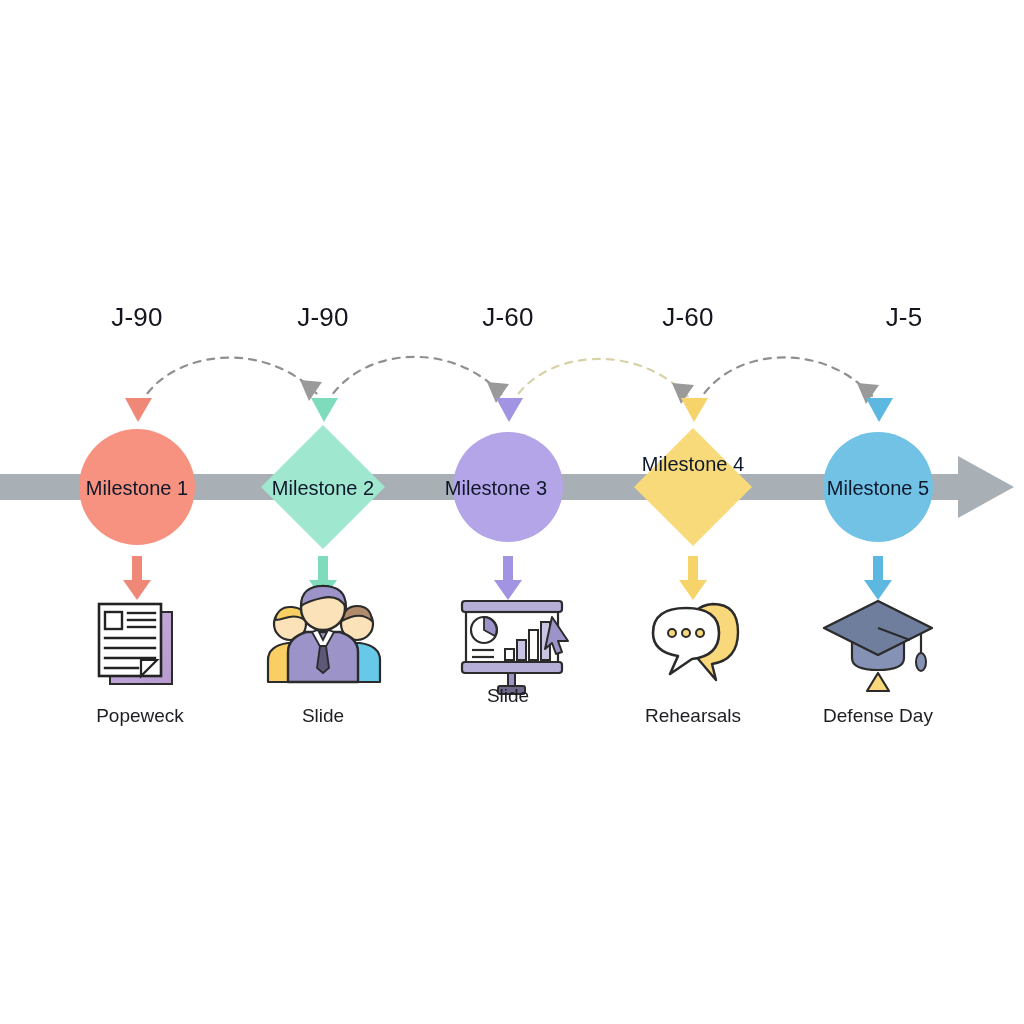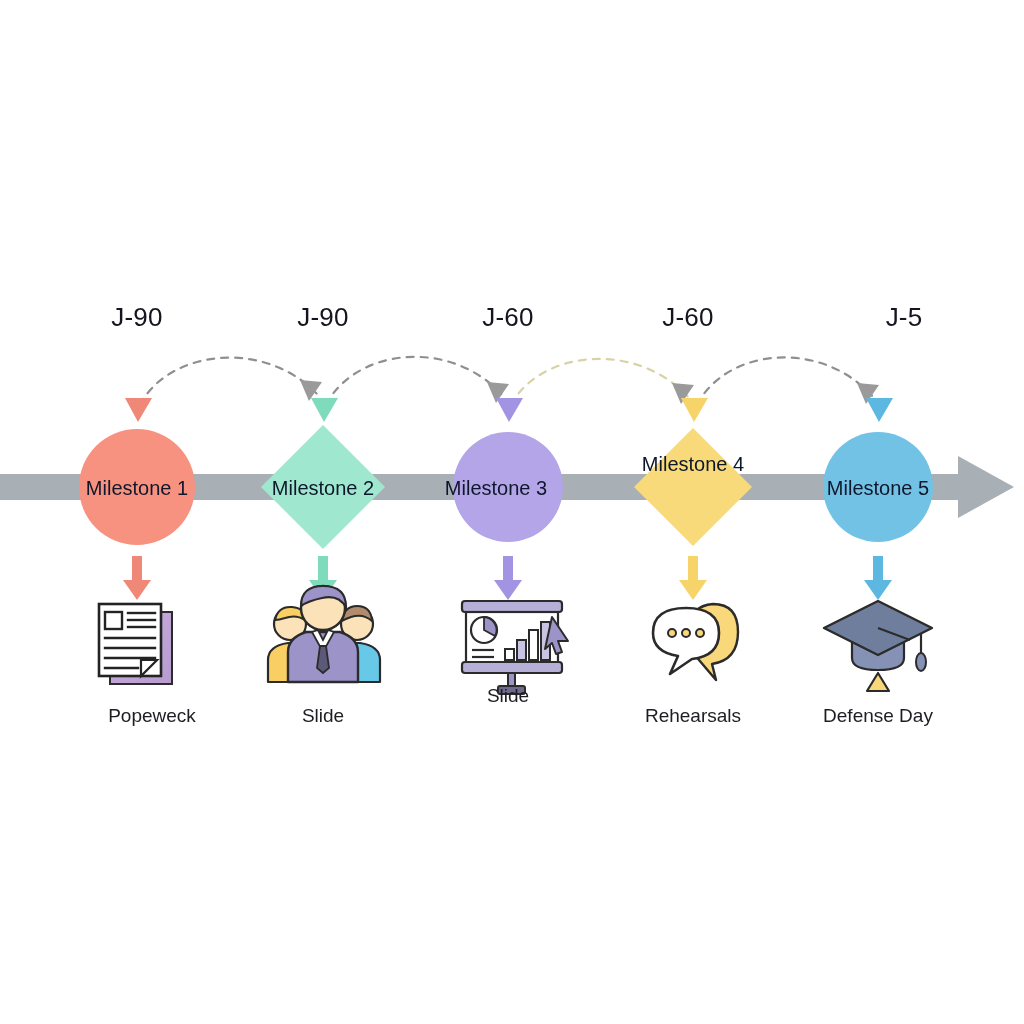--- a/index.html
+++ b/index.html
@@ -202,19 +202,19 @@
   <div class="phase-label" style="left:508px; top:317px;">J-60</div>
   <div class="phase-label" style="left:688px; top:317px;">J-60</div>
   <div class="phase-label" style="left:880px; top:317px;margin-left:24px;">J-5</div>
 
   <div class="milestone-label" style="left:137px; top:488px;">Milestone 1</div>
   <div class="milestone-label" style="left:323px; top:488px;">Milestone 2</div>
   <div class="milestone-label" style="left:496px; top:488px;">Milestone 3</div>
   <div class="milestone-label" style="left:693px; top:464px;">Milestone 4</div>
   <div class="milestone-label" style="left:878px; top:488px;">Milestone 5</div>
 
-  <div class="caption-label" style="left:152px; top:716px;">Popeweck</div>
+  <div class="caption-label" style="left:140px; top:716px;">Popeweck</div>
   <div class="caption-label" style="left:323px; top:716px;">Slide</div>
   <div class="caption-label" style="left:508px; top:696px;">Slide</div>
   <div class="caption-label" style="left:693px; top:716px;">Rehearsals</div>
   <div class="caption-label" style="left:878px; top:716px;">Defense Day</div>
 
 </div>
 
 </body></html>

